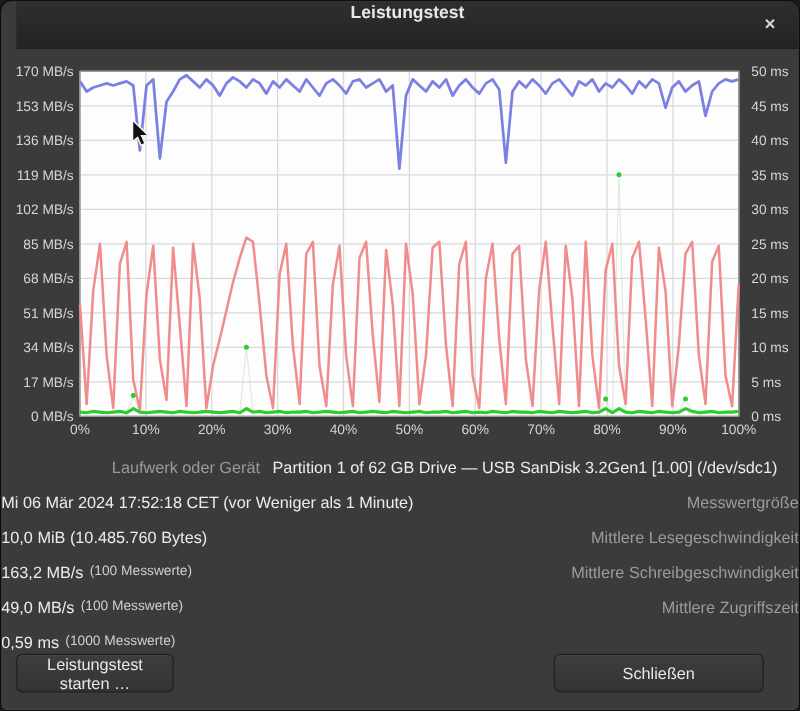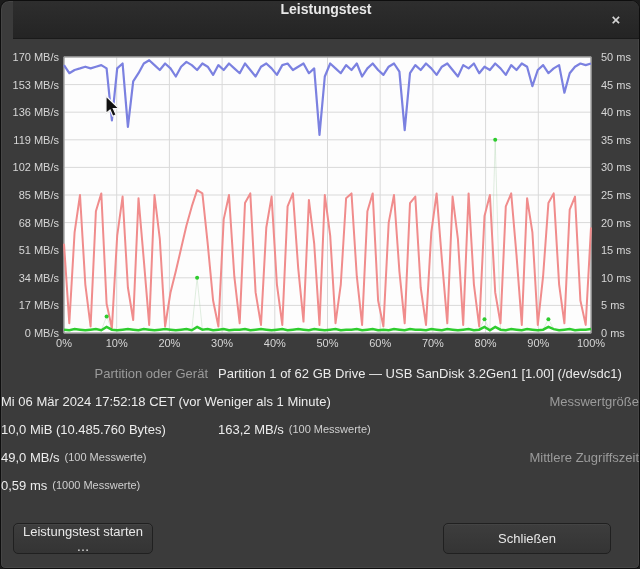--- a/index.html
+++ b/index.html
@@ -19,21 +19,21 @@
   .details .lbl{height:28px;display:flex;align-items:center;justify-content:flex-end;
     font-size:13px;color:#9b9b9b;white-space:nowrap;}
   .details .val{height:28px;display:flex;align-items:center;gap:5px;
     font-size:13px;color:#ececec;white-space:nowrap;text-align:center;}
   .details .note{font-size:11px;color:#cfcfcf;}
   .btn{position:absolute;top:522px;height:31px;box-sizing:border-box;
     background:linear-gradient(#3d3d3d,#343434);border:1px solid #202020;border-radius:5px;
     color:#e8e8e8;font-size:13px;font-family:"Liberation Sans",sans-serif;
     display:flex;align-items:center;justify-content:center;
     box-shadow:inset 0 1px 0 rgba(255,255,255,0.04);}
-  .btn-start{left:12px;width:140px;}
+  .btn-start{left:12px;width:126px;}
   .btn-close{left:442px;width:168px;}
 </style>
 </head>
 <body>
 
 <div class="window">
 
   <div class="titlebar">
     <div class="title">Leistungstest</div>
     <div class="close">×</div>
@@ -103,38 +103,40 @@
       <circle cx="105.6" cy="315.4" r="2" fill="#2ecc2e"></circle>
       <circle cx="196.1" cy="276.8" r="2" fill="#2ecc2e"></circle>
       <circle cx="483.5" cy="318.2" r="2" fill="#2ecc2e"></circle>
       <circle cx="494.2" cy="138.8" r="2" fill="#2ecc2e"></circle>
       <circle cx="547.4" cy="318.2" r="2" fill="#2ecc2e"></circle>
       <polyline points="63.0,64.1 68.3,72.2 73.6,69.0 79.0,67.4 84.3,65.7 89.6,67.4 94.9,65.7 100.3,64.1 105.6,67.4 110.9,119.3 116.2,67.4 121.6,62.5 126.9,125.8 132.2,80.4 137.5,72.2 142.8,62.5 148.2,59.2 153.5,64.1 158.8,69.0 164.1,62.5 169.5,67.4 174.8,75.5 180.1,65.7 185.4,60.9 190.8,64.1 196.1,69.0 201.4,62.5 206.7,65.7 212.1,73.9 217.4,64.1 222.7,69.0 228.0,62.5 233.3,67.4 238.7,72.2 244.0,62.5 249.3,69.0 254.6,75.5 260.0,65.7 265.3,62.5 270.6,67.4 275.9,73.9 281.3,64.1 286.6,62.5 291.9,69.0 297.2,65.7 302.5,62.5 307.9,72.2 313.2,67.4 318.5,133.9 323.8,75.5 329.2,62.5 334.5,67.4 339.8,72.2 345.1,64.1 350.5,69.0 355.8,62.5 361.1,75.5 366.4,67.4 371.7,62.5 377.1,69.0 382.4,73.9 387.7,65.7 393.0,62.5 398.4,70.6 403.7,129.1 409.0,72.2 414.3,64.1 419.7,69.0 425.0,62.5 430.3,67.4 435.6,73.9 440.9,65.7 446.3,62.5 451.6,69.0 456.9,75.5 462.2,64.1 467.6,67.4 472.9,62.5 478.2,72.2 483.5,65.7 488.9,69.0 494.2,62.5 499.5,67.4 504.8,73.9 510.2,64.1 515.5,69.0 520.8,62.5 526.1,65.7 531.4,85.2 536.8,69.0 542.1,64.1 547.4,72.2 552.7,67.4 558.1,64.1 563.4,91.7 568.7,72.2 574.0,65.7 579.4,62.5 584.7,64.1 590.0,62.5" fill="none" stroke="#7b81e0" stroke-width="2.2" stroke-linejoin="round"></polyline>
       <path d="M105,95 l0,17.5 l4.1,-3.6 l2.7,6.4 l3.3,-1.5 l-2.8,-6.2 l5.6,-0.1 z" fill="#111" stroke="#f5f5f5" stroke-width="1.2"></path>
     </svg>
 
   <div class="details">
-    <div class="lbl">Partition oder Gerät</div>
+    <div class="lbl">Laufwerk oder Gerät</div>
     <div class="val">
         <span>Partition 1 of 62 GB Drive — USB SanDisk 3.2Gen1 [1.00] (/dev/sdc1)</span>
         <span class="note"></span>
       </div>
     <div class="val">
         <span>Mi 06 Mär 2024 17:52:18 CET (vor Weniger als 1 Minute)</span>
         <span class="note"></span>
       </div>
     <div class="lbl">Messwertgröße</div>
     <div class="val">
         <span>10,0 MiB (10.485.760 Bytes)</span>
         <span class="note"></span>
       </div>
+    <div class="lbl">Mittlere Lesegeschwindigkeit</div>
     <div class="val">
         <span>163,2 MB/s</span>
         <span class="note">(100 Messwerte)</span>
       </div>
+    <div class="lbl">Mittlere Schreibgeschwindigkeit</div>
     <div class="val">
         <span>49,0 MB/s</span>
         <span class="note">(100 Messwerte)</span>
       </div>
     <div class="lbl">Mittlere Zugriffszeit</div>
     <div class="val">
         <span>0,59 ms</span>
         <span class="note">(1000 Messwerte)</span>
       </div>
   </div>

